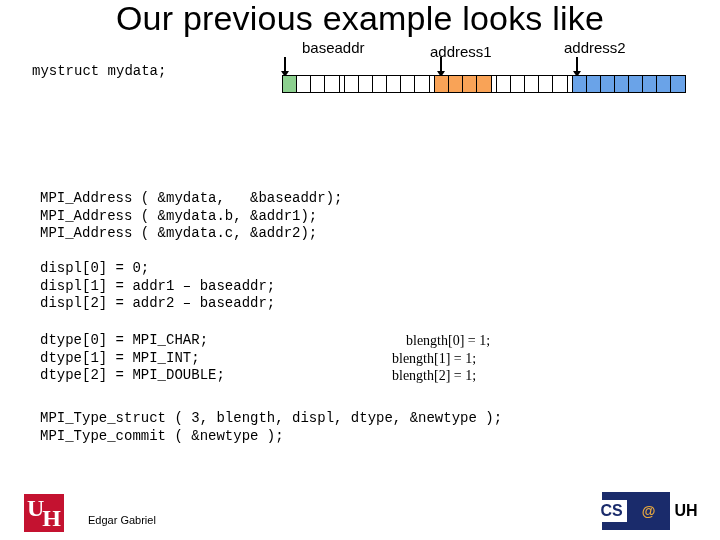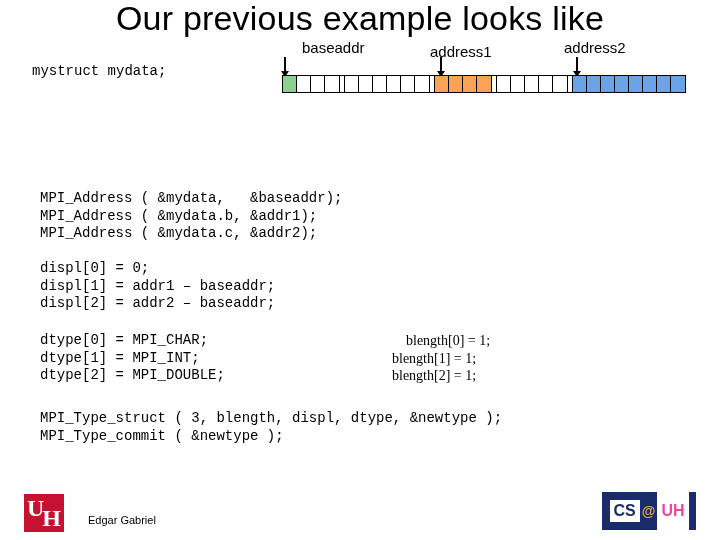--- a/index.html
+++ b/index.html
@@ -146,38 +146,38 @@
     position: absolute;
     right: 24px;
     bottom: 10px;
     width: 90px;
     height: 34px;
     border: 2px solid #1a2b6b;
     background: #1a2b6b;
     display: flex;
     align-items: center;
     justify-content: center;
-    gap: 0;
+    gap: 13px;
     font-family: Arial, sans-serif;
     font-weight: bold;
   }
   .logo-cs .cs {
     background: #fff;
     color: #1a2b6b;
     font-size: 16px;
     padding: 2px 4px;
     display: inline-block;
   }
   .logo-cs .at {
     color: #e8a83f;
     font-size: 14px;
     padding: 0 2px;
   }
   .logo-cs .uh {
-    color: #ec4899;
+    color: #000000;
     background: #fff;
     font-size: 16px;
     padding: 18px 4px;
     display: inline-block;
   }
 </style>
 </head>
 <body>
 
 <div class="title">

